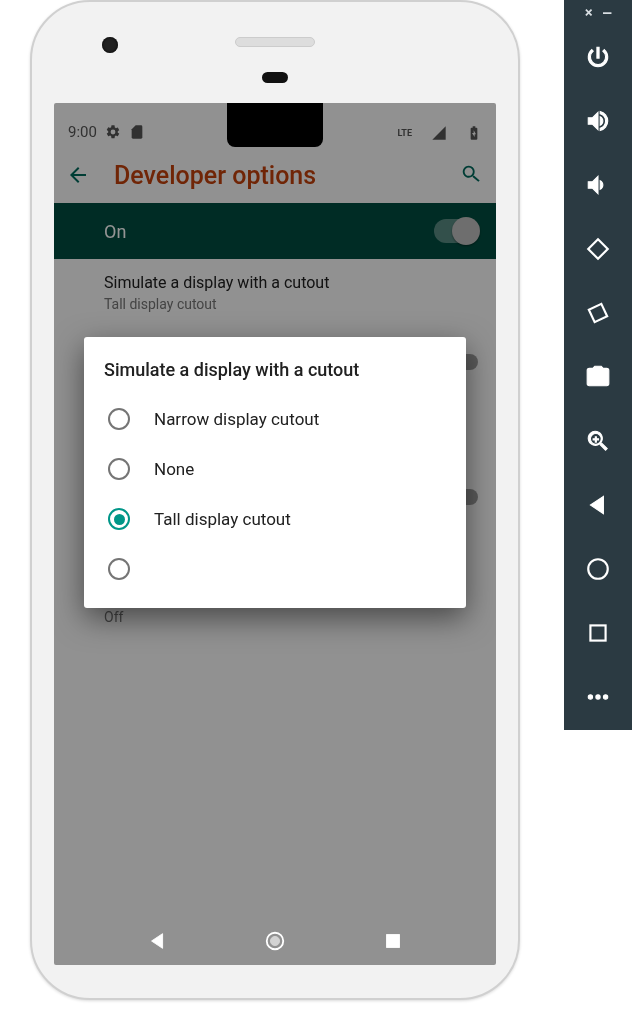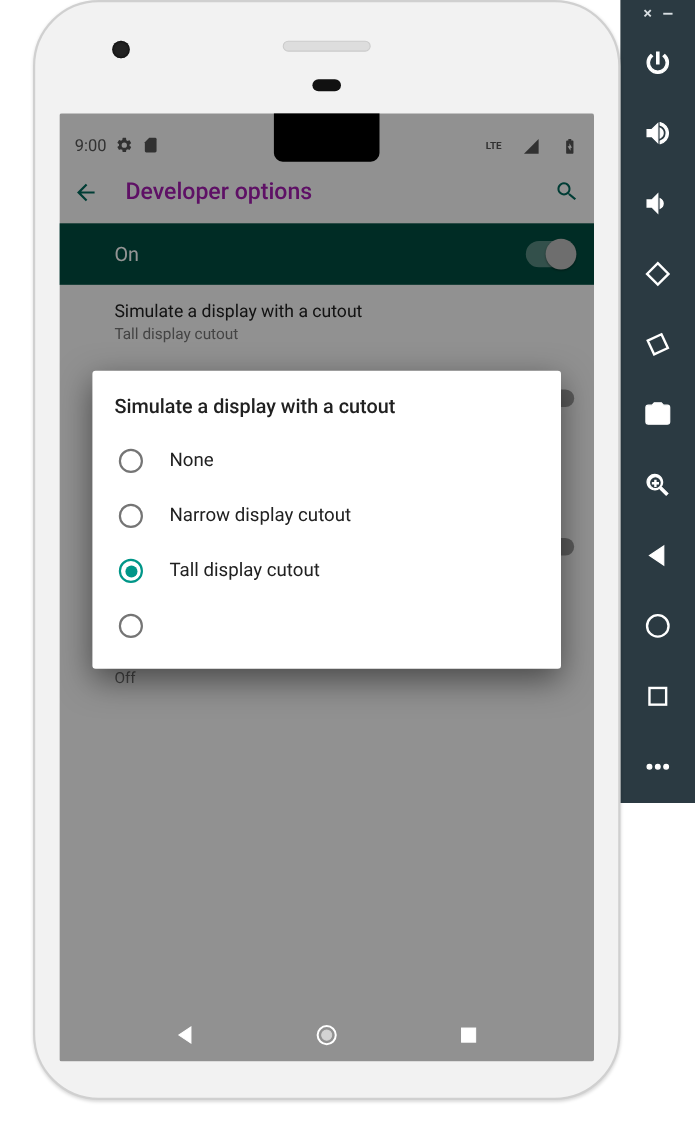--- a/index.html
+++ b/index.html
@@ -42,21 +42,21 @@
     padding-top: 10px;
   }
   .sidebar-icon { width: 34px; height: 34px; display:flex; align-items:center; justify-content:center; color:#fff; cursor:pointer; }
   .sidebar-icon svg { width: 26px; height: 26px; fill: #fff; stroke:#fff; }
 
   
   .phone {
     position: absolute;
     top: 0;
     left: 30px;
-    width: 534px;
+    width: 490px;
     height: 1000px;
     background: #f2f2f2;
     border: 2px solid #d0d0d0;
     border-radius: 60px;
     box-shadow: 0 1px 3px rgba(0,0,0,0.15);
   }
   .front-camera {
     position: absolute; top: 35px; left: 70px;
     width: 16px; height: 16px; border-radius: 50%;
     background: #222; box-shadow: inset 0 0 3px #000;
@@ -100,21 +100,21 @@
   .status-icon { width:16px; height:16px; display:inline-flex; align-items:center; justify-content:center; }
   .status-icon svg { width:16px; height:16px; fill:#555; }
 
   
   .appbar {
     height: 56px; background: #fafafa; display:flex; align-items:center;
     padding: 0 12px; gap: 24px; color: #00695c;
   }
   .appbar .back { width:24px; height:24px; }
   .appbar .back svg { width:24px; height:24px; fill:#00695c; }
-  .appbar .title { font-size: 21px; font-weight: 500; color:#a21caf; flex:1; }
+  .appbar .title { font-size: 25px; font-weight: 500; color:#c2410c; flex:1; }
   .appbar .search { width:24px; height:24px; }
   .appbar .search svg { width:22px; height:22px; fill:#00695c; }
 
   
   .toggle-row {
     height: 56px; background: #004d40; color:#fff; display:flex; align-items:center;
     padding: 0 18px 0 50px; justify-content: space-between; font-size:18px;text-align:center;
   }
   .switch {
     width: 44px; height: 24px; border-radius: 12px; background: rgba(255,255,255,0.35);
@@ -316,25 +316,25 @@
         <div class="secondary">Off</div>
       </div>
     </div>
 
     <div class="dim" style="z-index:8"></div>
 
     <div class="dialog">
       <div class="dialog-title">Simulate a display with a cutout</div>
       <div class="dialog-option">
         <div class="radio"></div>
-        <div class="label">None</div>
+        <div class="label">Narrow display cutout</div>
       </div>
       <div class="dialog-option">
         <div class="radio"></div>
-        <div class="label">Narrow display cutout</div>
+        <div class="label">None</div>
       </div>
       <div class="dialog-option">
         <div class="radio selected"></div>
         <div class="label">Tall display cutout</div>
       </div>
       <div class="dialog-option">
         <div class="radio"></div>
       </div>
     </div>
 

